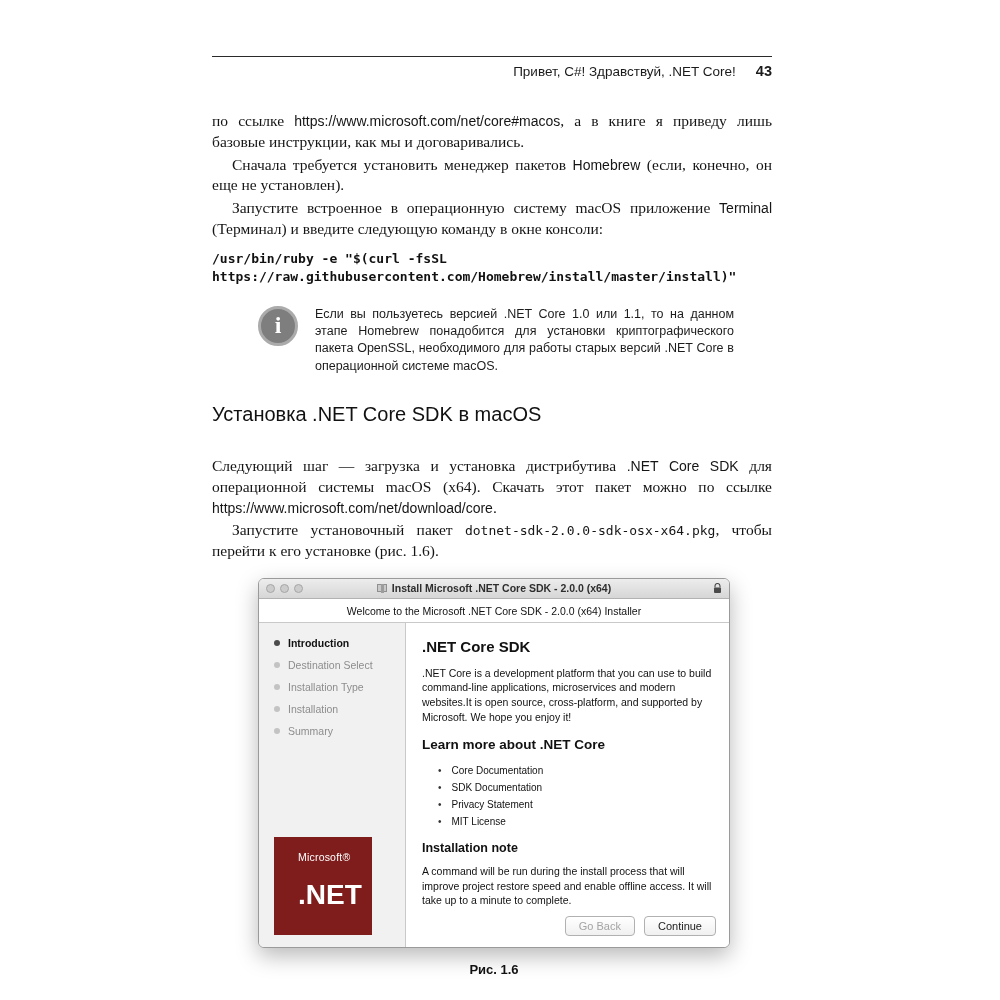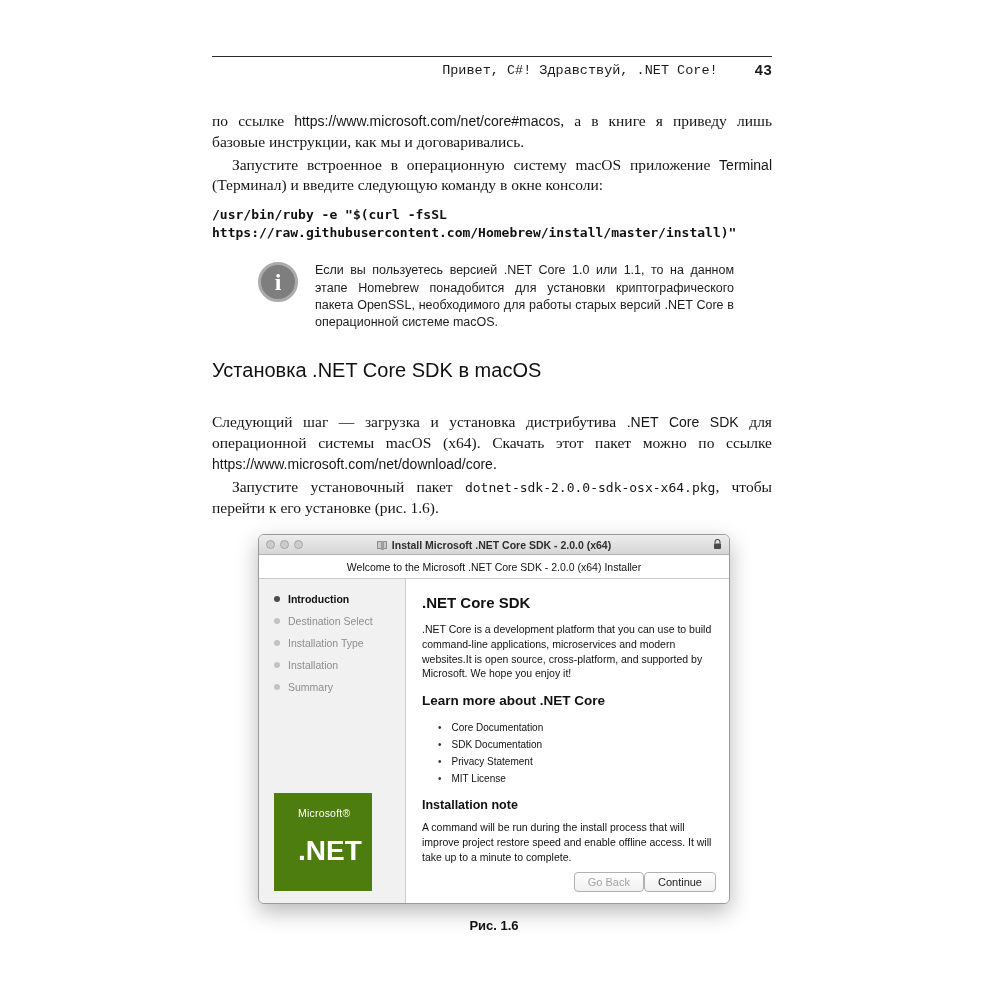--- a/index.html
+++ b/index.html
@@ -2,22 +2,22 @@
 <html><head>
 <meta charset="utf-8">
 <style>
   * { margin:0; padding:0; box-sizing:border-box; }
   html,body { width:1000px; height:1000px; background:#fff; }
   body { font-family:"Liberation Serif", serif; color:#151515; position:relative; }
 
   .content { position:absolute; left:212px; top:56px; width:560px; }
 
   .runhead-rule { border-top:1.5px solid #2a2a2a; }
-  .runhead { display:flex; justify-content:flex-end; align-items:flex-start; gap:37px;
-             font-family:Liberation Mono, monospace; font-size:13.5px; margin-top:6px; color:#1a1a1a; }
+  .runhead { display:flex; justify-content:flex-end; align-items:flex-end; gap:20px;
+             font-family:Liberation Sans, sans-serif; font-size:13.5px; margin-top:6px; color:#1a1a1a; }
   .runhead .pageno { font-weight:bold; font-size:14.5px; }
 
   .para { font-size:15.5px; line-height:1.34; text-align:justify; }
   .para.indent { text-indent:20px; }
   .mt-first { margin-top:32px; }
   .mt-p { margin-top:2px; }
   .sans { font-family:"Liberation Sans", sans-serif; font-size:14px; }
   .mono { font-family:"DejaVu Sans Mono", monospace; font-size:13px; }
 
   .codeblock { font-family:"DejaVu Sans Mono", monospace; font-weight:bold; font-size:13px;
@@ -50,36 +50,36 @@
 
   .welcome { text-align:center; font-size:10.5px; padding:6px 0 5px; border-bottom:1px solid #c9c9c9; color:#111; }
 
   .window-body { display:flex; min-height:288px; }
   .sidebar { width:147px; background:#f1f1f1; border-right:1px solid #c9c9c9;
              padding:14px 6px 12px 15px; display:flex; flex-direction:column; }
   .step { display:flex; align-items:center; gap:8px; font-size:10.5px; color:#8d8d8d; margin-bottom:10px; }
   .step .dot { width:6px; height:6px; border-radius:50%; background:#c3c3c3; flex:0 0 auto; }
   .step.active { color:#111; font-weight:bold; }
   .step.active .dot { background:#4b4b4b; }
-  .logo { margin-top:auto; width:98px; height:98px; background:#4d7c0f; color:#fff; padding:14px 24px 8px;
+  .logo { margin-top:auto; width:98px; height:98px; background:#7f1d1d; color:#fff; padding:14px 24px 8px;
           text-align:center; }
   .logo .ms { font-size:10.5px; letter-spacing:.2px; }
   .logo .net { font-size:28px; font-weight:bold; margin-top:16px; text-align:center; }
 
   .right-col { flex:1; display:flex; flex-direction:column; background:#fff; }
   .main { flex:1; padding:13px 15px 0 16px; font-size:10.5px; line-height:1.4; color:#111; }
   .main .h1 { font-size:15px; font-weight:bold; margin-bottom:9px; }
   .main .h2 { font-size:13.5px; font-weight:bold; margin:11px 0 10px; }
   .main .h3 { font-size:12.5px; font-weight:bold; margin:11px 0 6px; }
   .links { margin:2px 0 2px 16px; }
   .link-row { display:flex; gap:10px; margin-bottom:3px; font-size:10px; align-items:baseline; }
   .link-row .bullet { color:#333; }
   .link-row .link { color:#111; cursor:pointer; }
 
-  .footer { display:flex; justify-content:flex-end; padding:8px 13px 11px; }
+  .footer { display:flex; justify-content:flex-end; gap:9px; padding:8px 13px 11px; }
   .btn { min-width:66px; padding:3px 13px; font-size:11px; text-align:center;
          border:1px solid #b1b1b1; border-radius:4px; background:linear-gradient(#ffffff,#f0f0f0);
          color:#222; cursor:pointer; }
   .btn.disabled { color:#a4a4a4; }
 
   .fig-caption { width:472px; margin:14px 0 0 46px; text-align:center;
                  font-family:"Liberation Sans", sans-serif; font-weight:bold; font-size:13px; color:#111; }
 </style>
 </head>
 <body>
@@ -87,20 +87,21 @@
 <div class="content">
 
   <div class="runhead-rule"></div>
   <div class="runhead">
     <span>Привет, C#! Здравствуй, .NET Core!</span>
     <span class="pageno">43</span>
   </div>
 
   <p class="para mt-first"><span>по ссылке </span><span class="sans">https://www.microsoft.com/net/core#macos</span><span>, а в книге я приведу лишь базовые инструкции, как мы и договаривались.</span></p>
 
+  <p class="para indent mt-p"><span>Сначала требуется установить менеджер пакетов </span><span class="sans">Homebrew</span><span> (если, конечно, он еще не установлен).</span></p>
 
   <p class="para indent mt-p"><span>Запустите встроенное в операционную систему macOS приложение </span><span class="sans">Terminal</span><span> (Терминал) и введите следующую команду в окне консоли:</span></p>
 
   <div class="codeblock">
     <div>/usr/bin/ruby -e "$(curl -fsSL</div>
     <div>https://raw.githubusercontent.com/Homebrew/install/master/install)"</div>
   </div>
 
 
   <div class="notebox">

